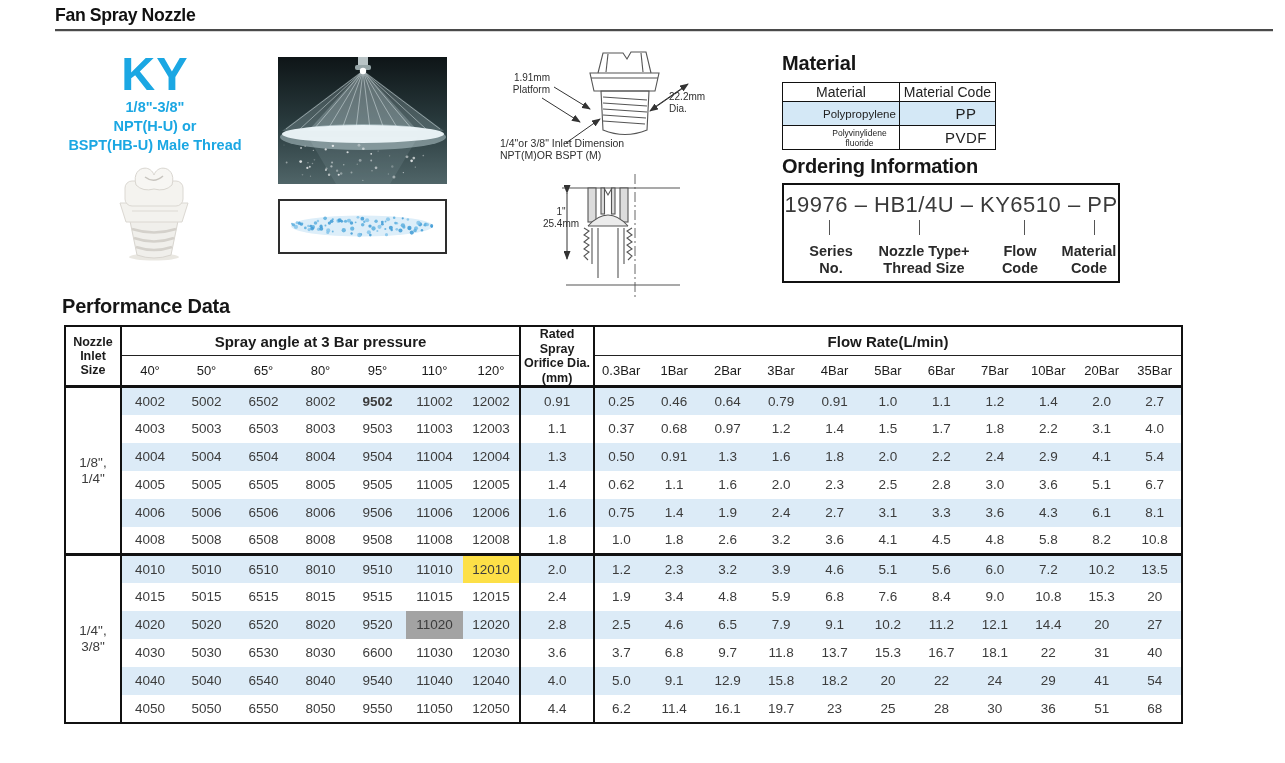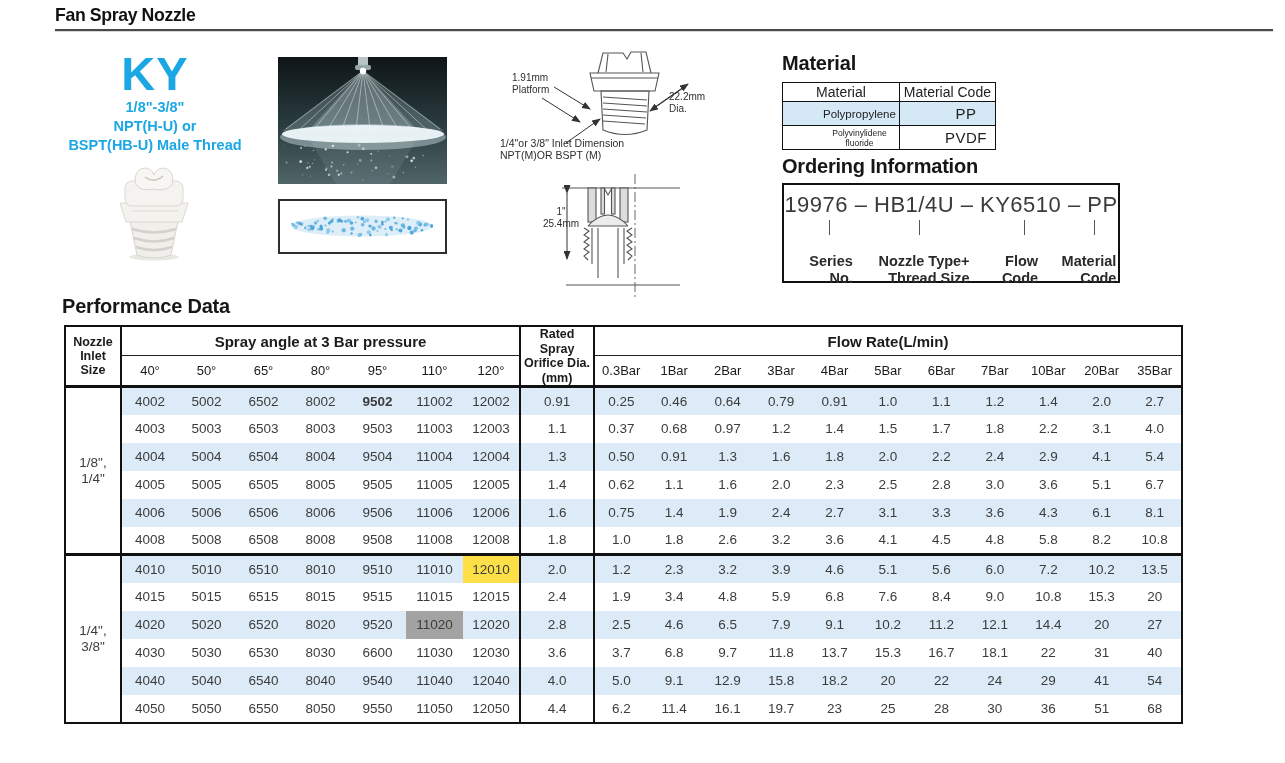--- a/index.html
+++ b/index.html
@@ -19,21 +19,21 @@
              font-size:47px; font-weight:bold; letter-spacing:1px; }
   #ky-sub  { left:25px; top:98px; width:260px; text-align:center;
              font-size:14.5px; font-weight:bold; line-height:19px; white-space:pre-line; }
   #spray-photo { left:278px; top:57px; width:169px; height:127px; }
   #pattern-box { left:278px; top:199px; width:169px; height:55px; background:#fff;
                  border:2px solid #2e2e2e; }
   #nozzle-photo { left:108px; top:161px; width:92px; height:100px; }
 
   
   .dim-label { font-size:10px; line-height:11.5px; color:#2e2e2e; white-space:pre-line; }
-  #lbl-platform { left:512px; top:72px; width:68px; text-align:left; }
+  #lbl-platform { left:482px; top:72px; width:68px; text-align:right; }
   #lbl-dia      { left:669px; top:91px; width:54px; text-align:left; }
   #lbl-inlet    { left:500px; top:137px; font-size:10.5px; line-height:12px; }
   #lbl-height   { left:537px; top:206px; width:48px; text-align:center; }
 
   
   .sec-h { font-size:20px; font-weight:bold; color:#161616; letter-spacing:-0.2px; }
   #material-heading { left:782px; top:52px; }
   #ordering-heading { left:782px; top:155px; }
   #performance-heading { left:62px; top:295px; }
 
@@ -46,22 +46,22 @@
   .m-name  { font-size:11.5px; }
   .m-name2 { font-size:8.5px; }
   .m-code  { font-size:15px; letter-spacing:0.5px; }
 
   
   #ordering-box { left:782px; top:183px; width:338px; height:100px;
                   border:2px solid #111; background:#fff; }
   #ordering-code { position:absolute; left:0; top:7px; width:100%; text-align:center;
                    font-size:22px; color:#3a3a3a; letter-spacing:0.5px; white-space:nowrap; }
   .tick { position:absolute; top:35px; width:0; height:15px; border-left:1.5px solid #555; }
-  .order-label { position:absolute; top:68px; transform:translateX(-50%);
-                 text-align:right; font-size:14.5px; line-height:16.5px; color:#2a2a2a;
+  .order-label { position:absolute; top:58px; transform:translateX(-50%);
+                 text-align:center; font-size:14.5px; line-height:16.5px; color:#2a2a2a;
                  white-space:pre-line; font-weight:bold; }
 
   
   #perf-table { position:absolute; left:64px; top:325px; width:1119px;
                 border-collapse:collapse; table-layout:fixed; border:2px solid #111; }
   #perf-table th { font-weight:bold; color:#1b1b1b; }
   .group-h { font-size:15px; height:25px; border-bottom:1px solid #222; }
   .sub-h   { font-size:13px; font-weight:normal !important; color:#2c2c2c;
              height:26px; border-bottom:3px solid #111; text-align:center; }
   .corner  { font-size:12.5px; line-height:14px; border-right:2px solid #111;

